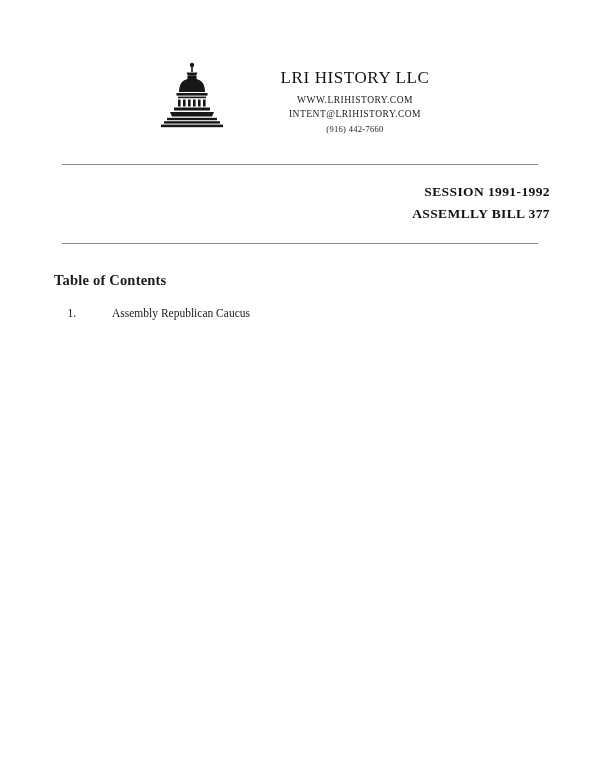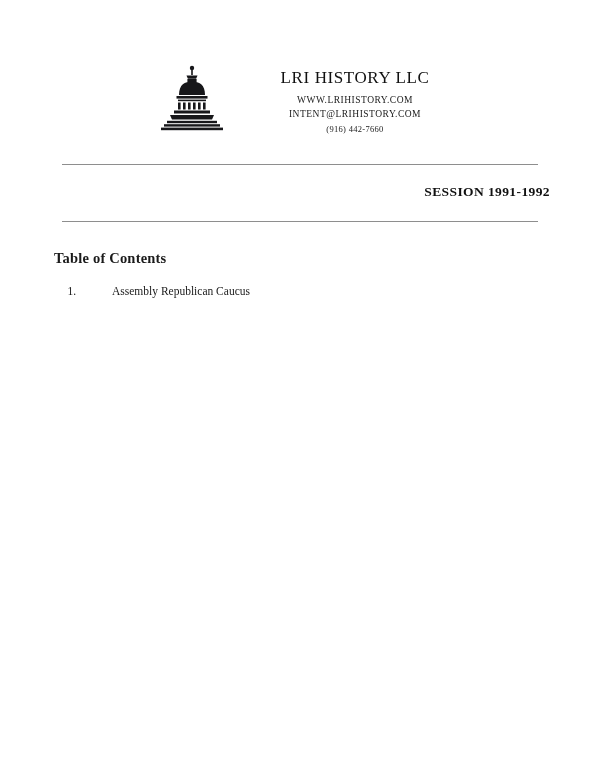--- a/index.html
+++ b/index.html
@@ -19,21 +19,21 @@
     width: 600px;
     height: 776px;
     box-sizing: border-box;
     padding: 0;
     position: relative;
   }
 
   
   .letterhead {
     display: flex;
-    align-items: flex-end;
+    align-items: center;
     justify-content: center;
     padding-top: 52px;
     padding-left: 30px;
   }
   .logo {
     width: 74px;
     height: 72px;
     flex: 0 0 74px;
     margin-right: 6px;
     margin-top: 4px;
@@ -155,20 +155,21 @@
       <div class="org-line">INTENT@LRIHISTORY.COM</div>
       <div class="org-phone">(916) 442-7660</div>
     </div>
 
   </div>
 
   <div class="rule rule-top"></div>
 
   <div class="session-block">
     <div>SESSION  1991-1992</div>
+    <div>ASSEMLLY BILL 377</div>
   </div>
 
   <div class="rule rule-bottom"></div>
 
   <div class="toc-title">Table of Contents</div>
 
   <ul class="toc-list">
     <li class="toc-item">
       <span class="toc-num">1.</span>
       <span class="toc-label">Assembly Republican Caucus</span>

